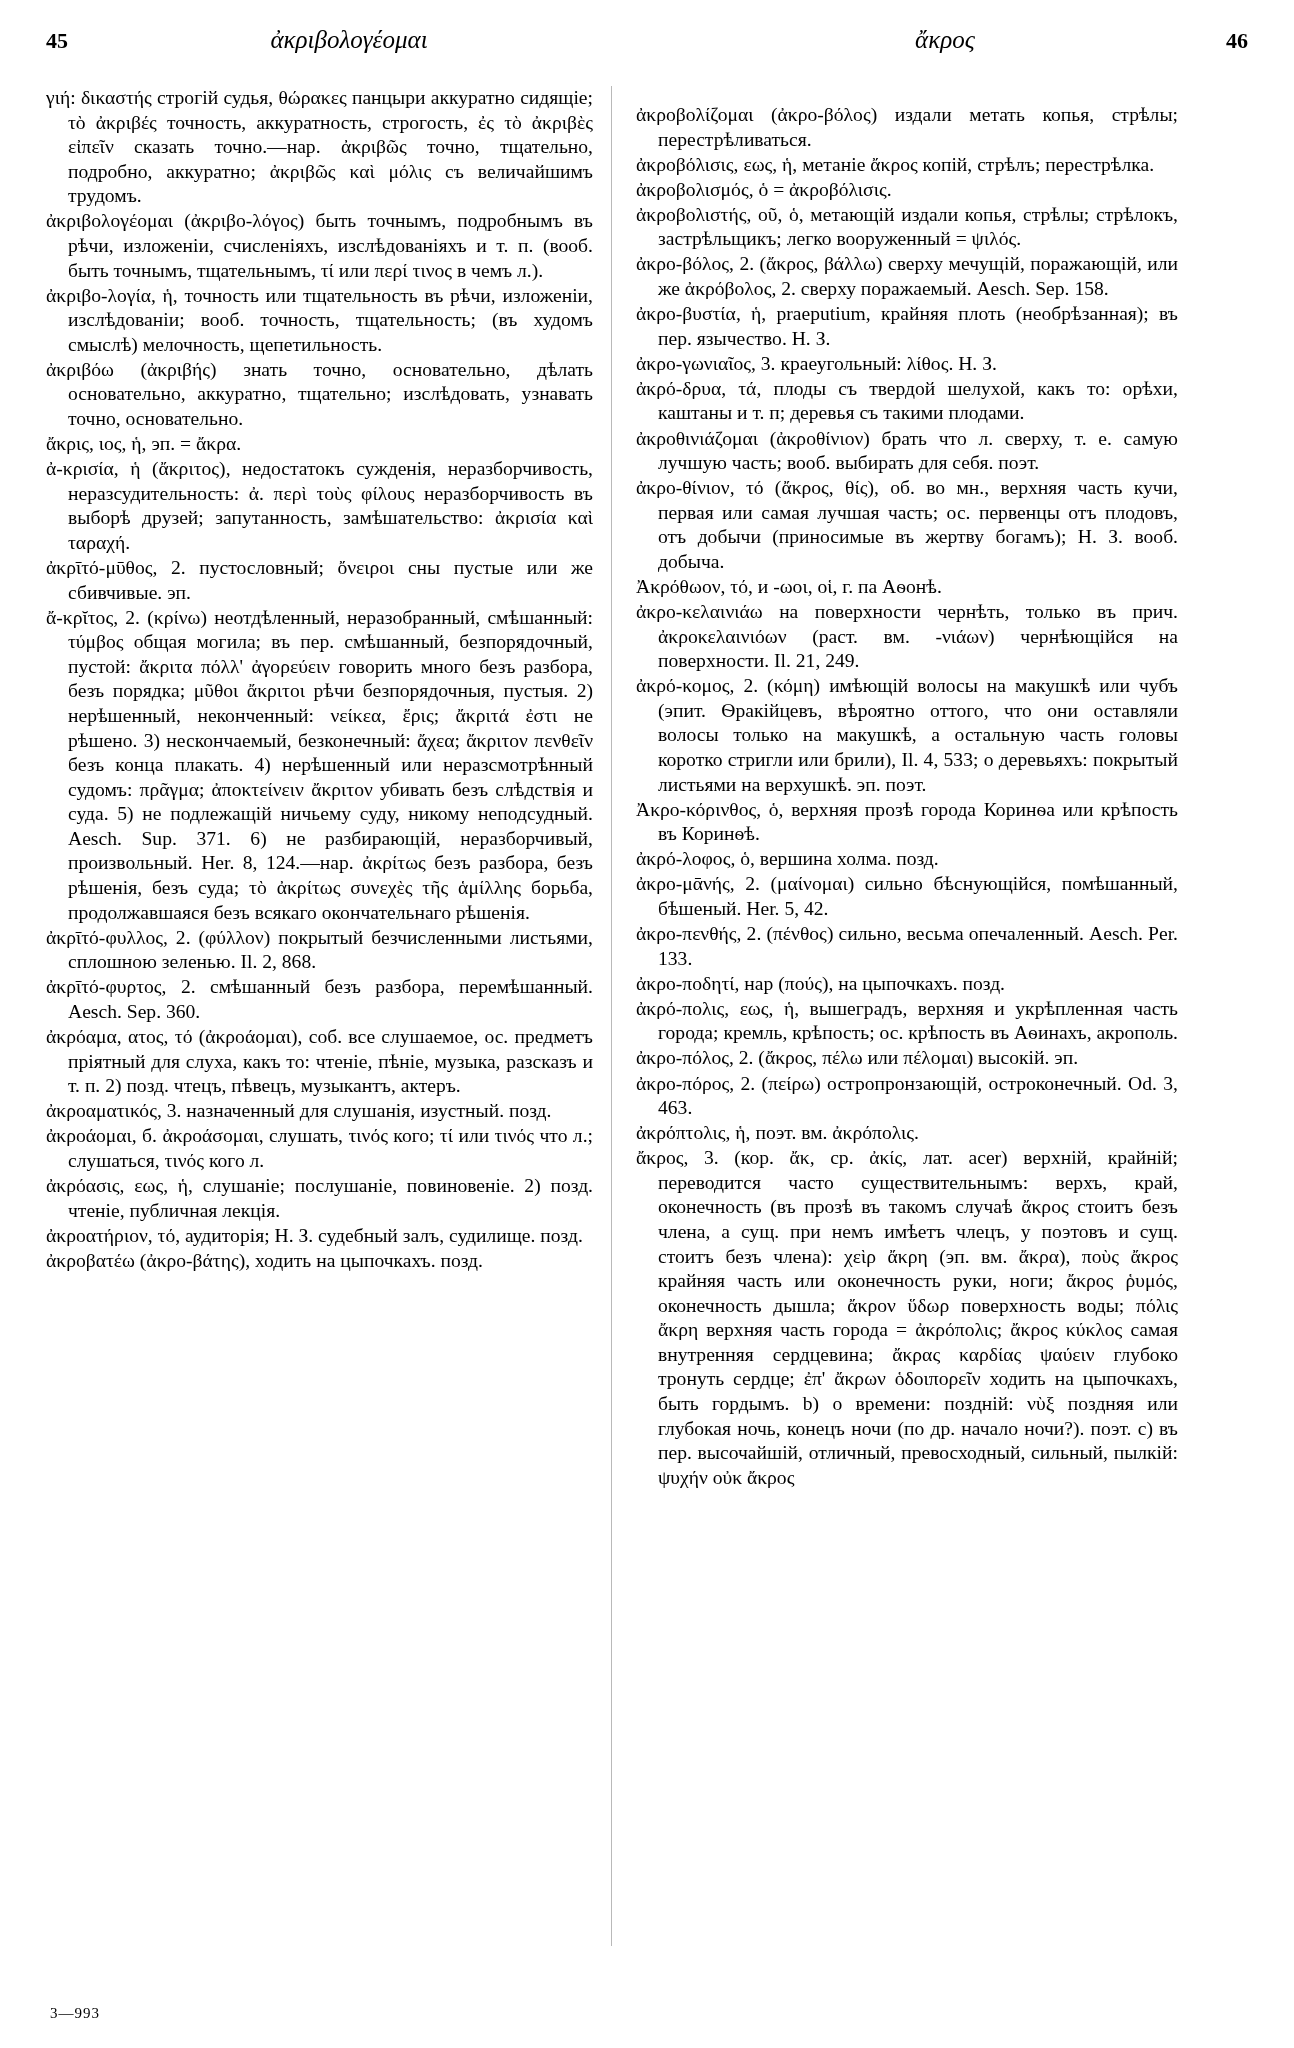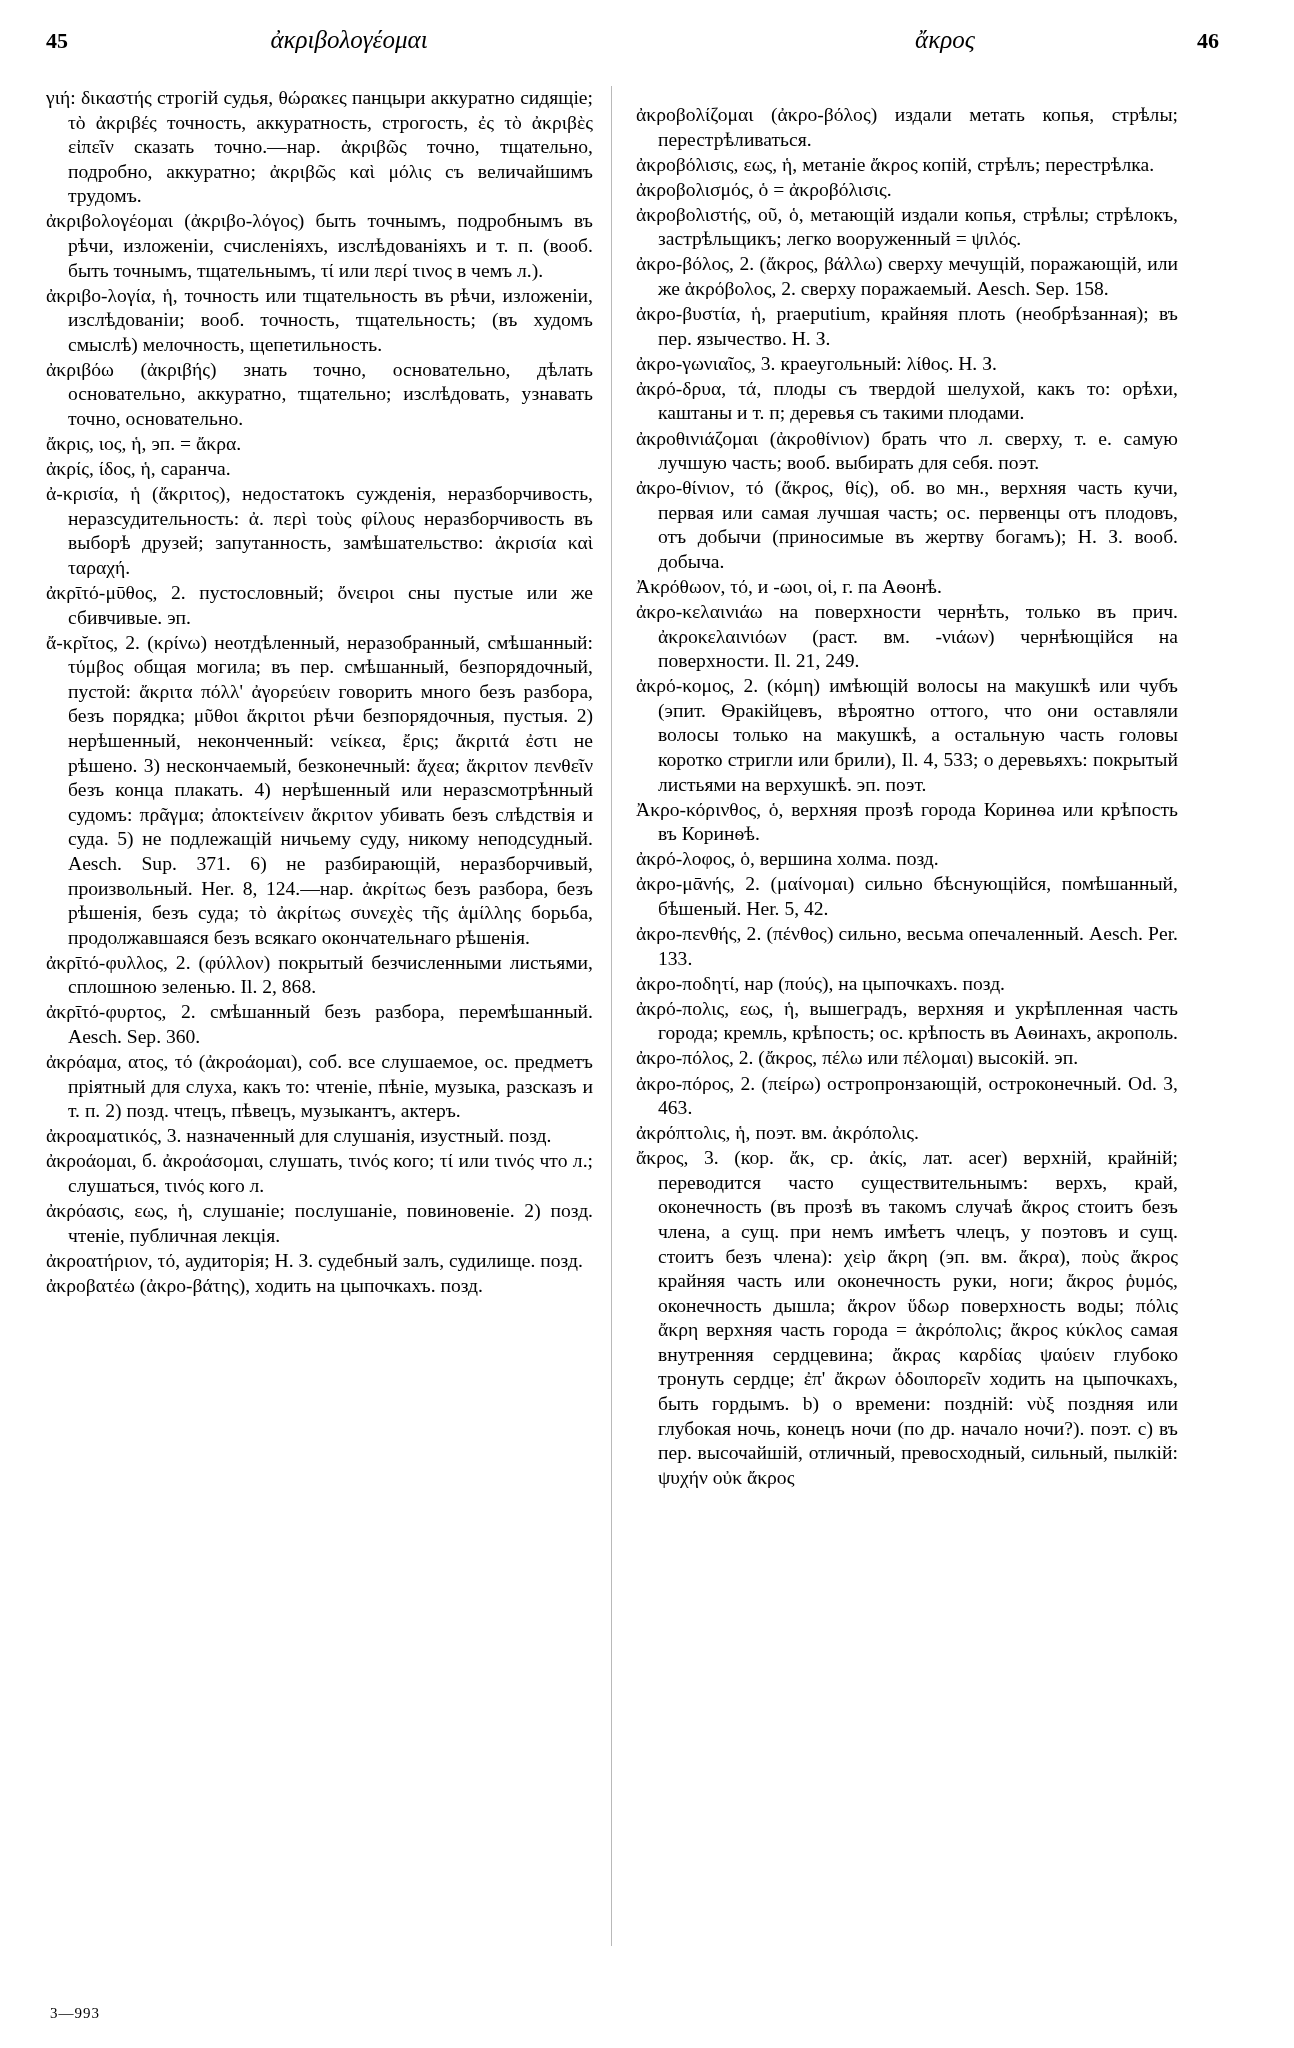--- a/index.html
+++ b/index.html
@@ -24,21 +24,21 @@
     display: flex;
     align-items: baseline;
     height: 46px;
     font-size: 23px;
   }
   .runhead .folio {
     font-weight: bold;
     font-size: 22px;
     width: 80px;
   }
-  .runhead .folio.right { text-align: center; }
+  .runhead .folio.right { text-align: right; }
   .runhead .hw {
     flex: 1;
     text-align: center;
     font-style: italic;
     font-size: 25px;
   }
   .runhead .hw.left  { padding-right: 120px; }
   .runhead .hw.right { padding-left: 30px; }
 
   .columns {
@@ -84,21 +84,20 @@
     <div class="folio right">46</div>
   </div>
 
   <div class="columns">
     <div class="col left">
       <p class="entry">γιή: δικαστής строгій судья, θώρακες панцыри аккуратно сидящіе; τὸ ἀκριβές точность, аккуратность, строгость, ἐς τὸ ἀκριβὲς εἰπεῖν сказать точно.—нар. ἀκριβῶς точно, тщательно, подробно, аккуратно; ἀκριβῶς καὶ μόλις съ величайшимъ трудомъ.</p>
       <p class="entry">ἀκριβολογέομαι (ἀκριβο-λόγος) быть точнымъ, подробнымъ въ рѣчи, изложеніи, счисленіяхъ, изслѣдованіяхъ и т. п. (вооб. быть точнымъ, тщательнымъ, τί или περί τινος в чемъ л.).</p>
       <p class="entry">ἀκριβο-λογία, ἡ, точность или тщательность въ рѣчи, изложеніи, изслѣдованіи; вооб. точность, тщательность; (въ худомъ смыслѣ) мелочность, щепетильность.</p>
       <p class="entry">ἀκριβόω (ἀκριβής) знать точно, основательно, дѣлать основательно, аккуратно, тщательно; изслѣдовать, узнавать точно, основательно.</p>
       <p class="entry">ἄκρις, ιος, ἡ, эп. = ἄκρα.</p>
-      <p class="entry">ἀκρίς, ίδος, ἡ, саранча.</p>
       <p class="entry">ἀ-κρισία, ἡ (ἄκριτος), недостатокъ сужденія, неразборчивость, неразсудительность: ἀ. περὶ τοὺς φίλους неразборчивость въ выборѣ друзей; запутанность, замѣшательство: ἀκρισία καὶ ταραχή.</p>
       <p class="entry">ἀκρῑτό-μῡθος, 2. пустословный; ὄνειροι сны пустые или же сбивчивые. эп.</p>
       <p class="entry">ἄ-κρῐτος, 2. (κρίνω) неотдѣленный, неразобранный, смѣшанный: τύμβος общая могила; въ пер. смѣшанный, безпорядочный, пустой: ἄκριτα πόλλ' ἀγορεύειν говорить много безъ разбора, безъ порядка; μῦθοι ἄκριτοι рѣчи безпорядочныя, пустыя. 2) нерѣшенный, неконченный: νείκεα, ἔρις; ἄκριτά ἐστι не рѣшено. 3) нескончаемый, безконечный: ἄχεα; ἄκριτον πενθεῖν безъ конца плакать. 4) нерѣшенный или неразсмотрѣнный судомъ: πρᾶγμα; ἀποκτείνειν ἄκριτον убивать безъ слѣдствія и суда. 5) не подлежащій ничьему суду, никому неподсудный. Aesch. Sup. 371. 6) не разбирающій, неразборчивый, произвольный. Her. 8, 124.—нар. ἀκρίτως безъ разбора, безъ рѣшенія, безъ суда; τὸ ἀκρίτως συνεχὲς τῆς ἁμίλλης борьба, продолжавшаяся безъ всякаго окончательнаго рѣшенія.</p>
       <p class="entry">ἀκρῑτό-φυλλος, 2. (φύλλον) покрытый безчисленными листьями, сплошною зеленью. Il. 2, 868.</p>
       <p class="entry">ἀκρῑτό-φυρτος, 2. смѣшанный безъ разбора, перемѣшанный. Aesch. Sep. 360.</p>
       <p class="entry">ἀκρόαμα, ατος, τό (ἀκροάομαι), соб. все слушаемое, ос. предметъ пріятный для слуха, какъ то: чтеніе, пѣніе, музыка, разсказъ и т. п. 2) позд. чтецъ, пѣвецъ, музыкантъ, актеръ.</p>
       <p class="entry">ἀκροαματικός, 3. назначенный для слушанія, изустный. позд.</p>
       <p class="entry">ἀκροάομαι, б. ἀκροάσομαι, слушать, τινός кого; τί или τινός что л.; слушаться, τινός кого л.</p>
       <p class="entry">ἀκρόασις, εως, ἡ, слушаніе; послушаніе, повиновеніе. 2) позд. чтеніе, публичная лекція.</p>
       <p class="entry">ἀκροατήριον, τό, аудиторія; Н. З. судебный залъ, судилище. позд.</p>

